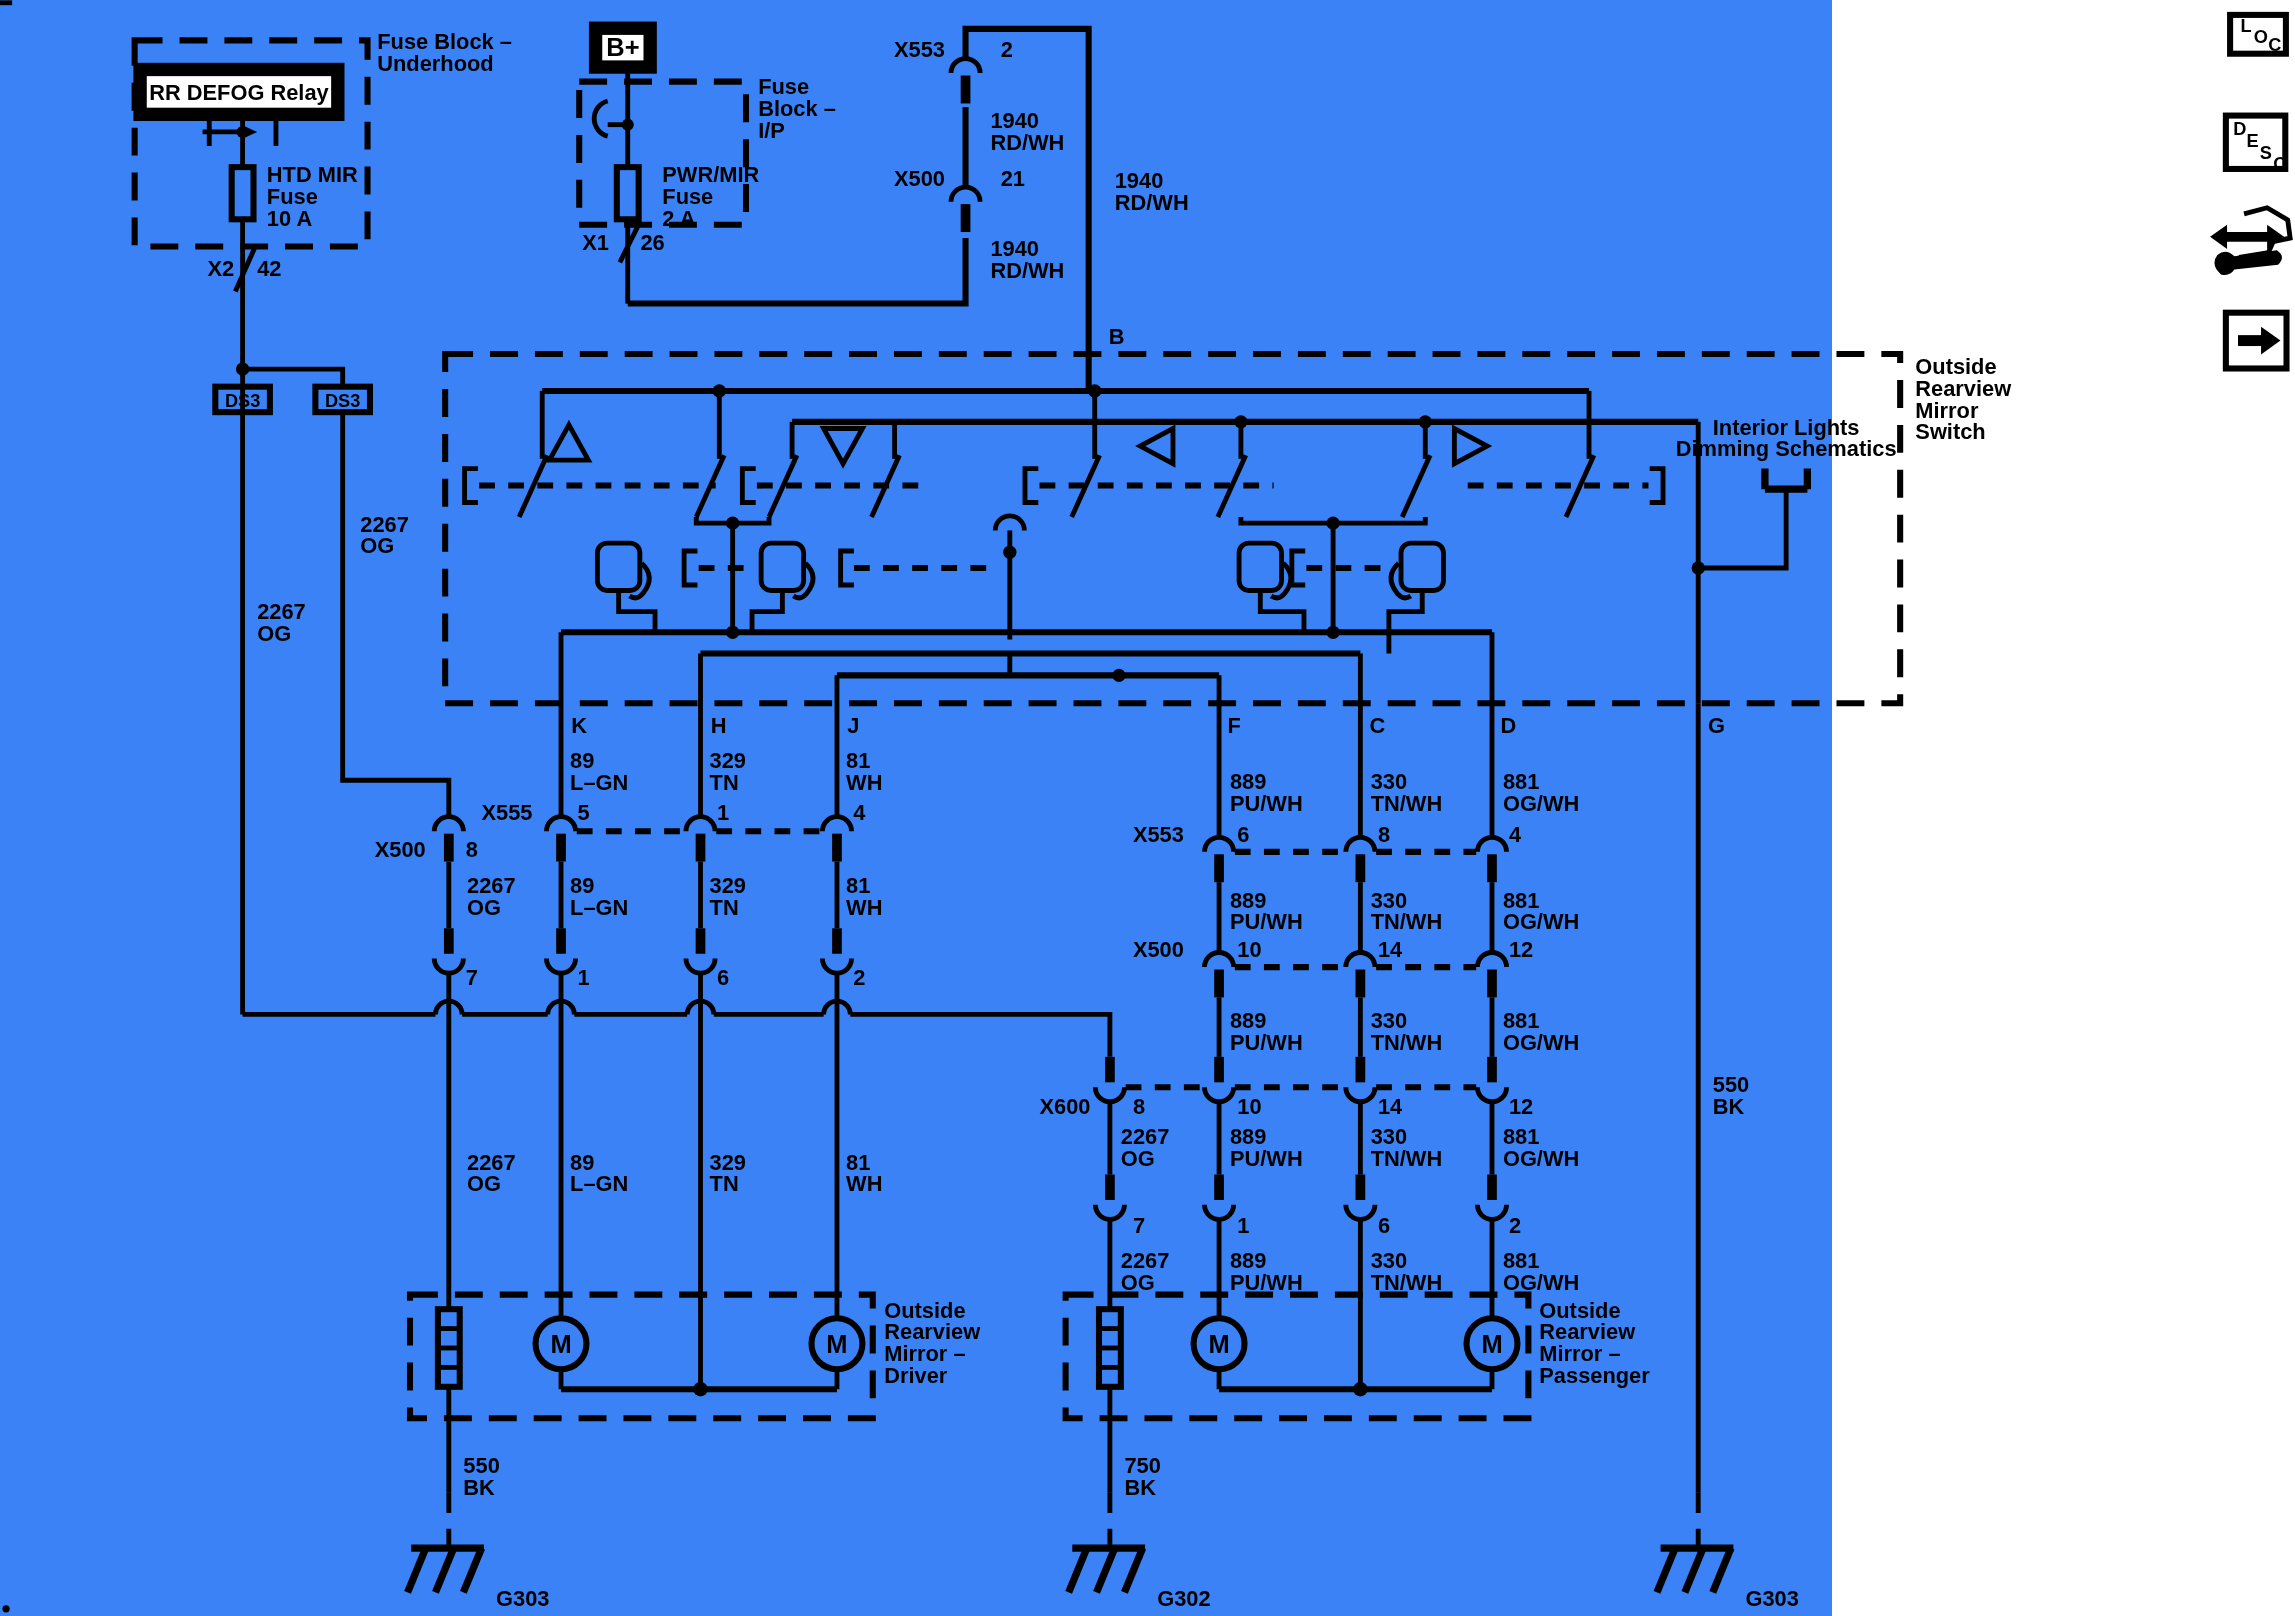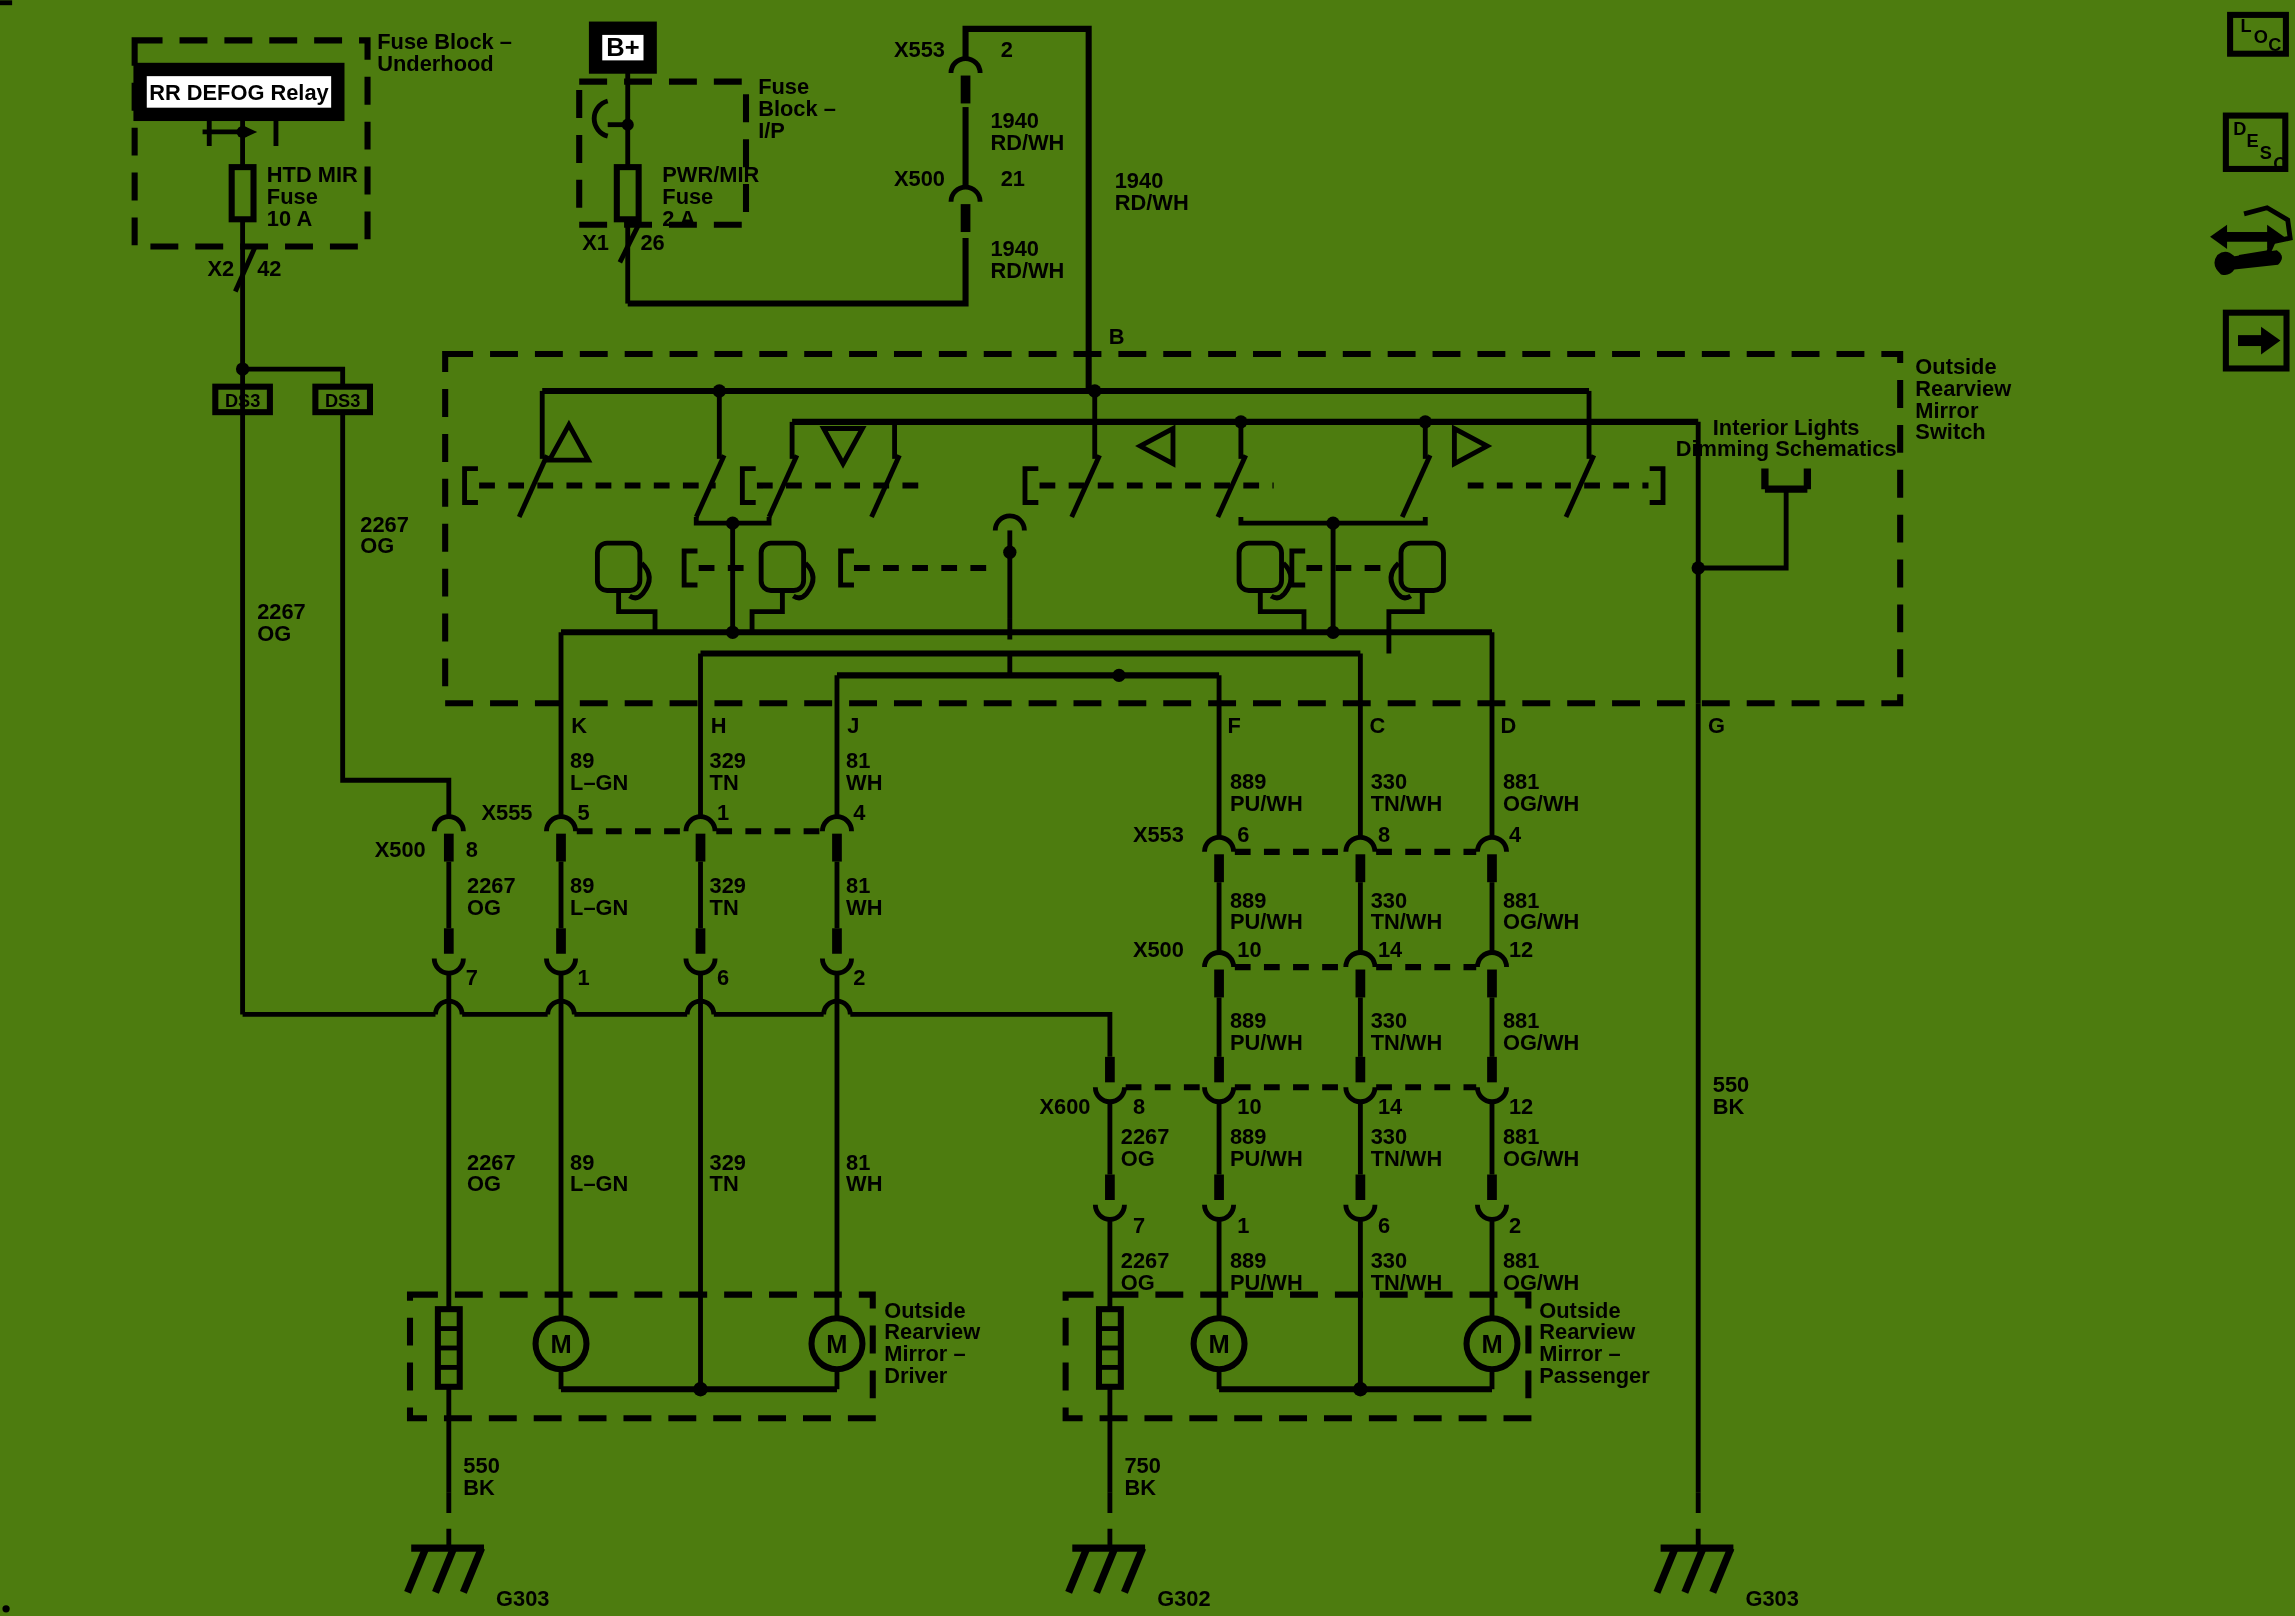--- a/index.html
+++ b/index.html
@@ -1,16 +1,16 @@
 <!DOCTYPE html>
 <html style="font-size:9.7px"><head>
 <meta charset="utf-8">
 <style>
   html,body{margin:0;padding:0;background:#ffffff;}
-  .stage{position:relative;width:2295px;height:1617px;background:#4d7c0f;}
+  .stage{position:relative;width:1832px;height:1617px;background:#3b82f6;}
   svg{position:absolute;left:0;top:0;font-family:"Liberation Sans",sans-serif;}
   text{fill:#000;font-weight:bold;font-size:36px;}
   .sm{font-size:30px;}
   .lg{font-size:42px;}
   .wire{stroke:#000;stroke-width:8;fill:none;}
   .wire10{stroke:#000;stroke-width:10;fill:none;}
   .dashbox{stroke:#000;stroke-width:10;fill:none;stroke-dasharray:46 28;}
   .dashwire{stroke:#000;stroke-width:8;fill:none;stroke-dasharray:34 26;}
   .dashlink{stroke:#000;stroke-width:10;fill:none;stroke-dasharray:26 22;}
   .boldbox{stroke:#000;stroke-width:22;fill:#fff;}

